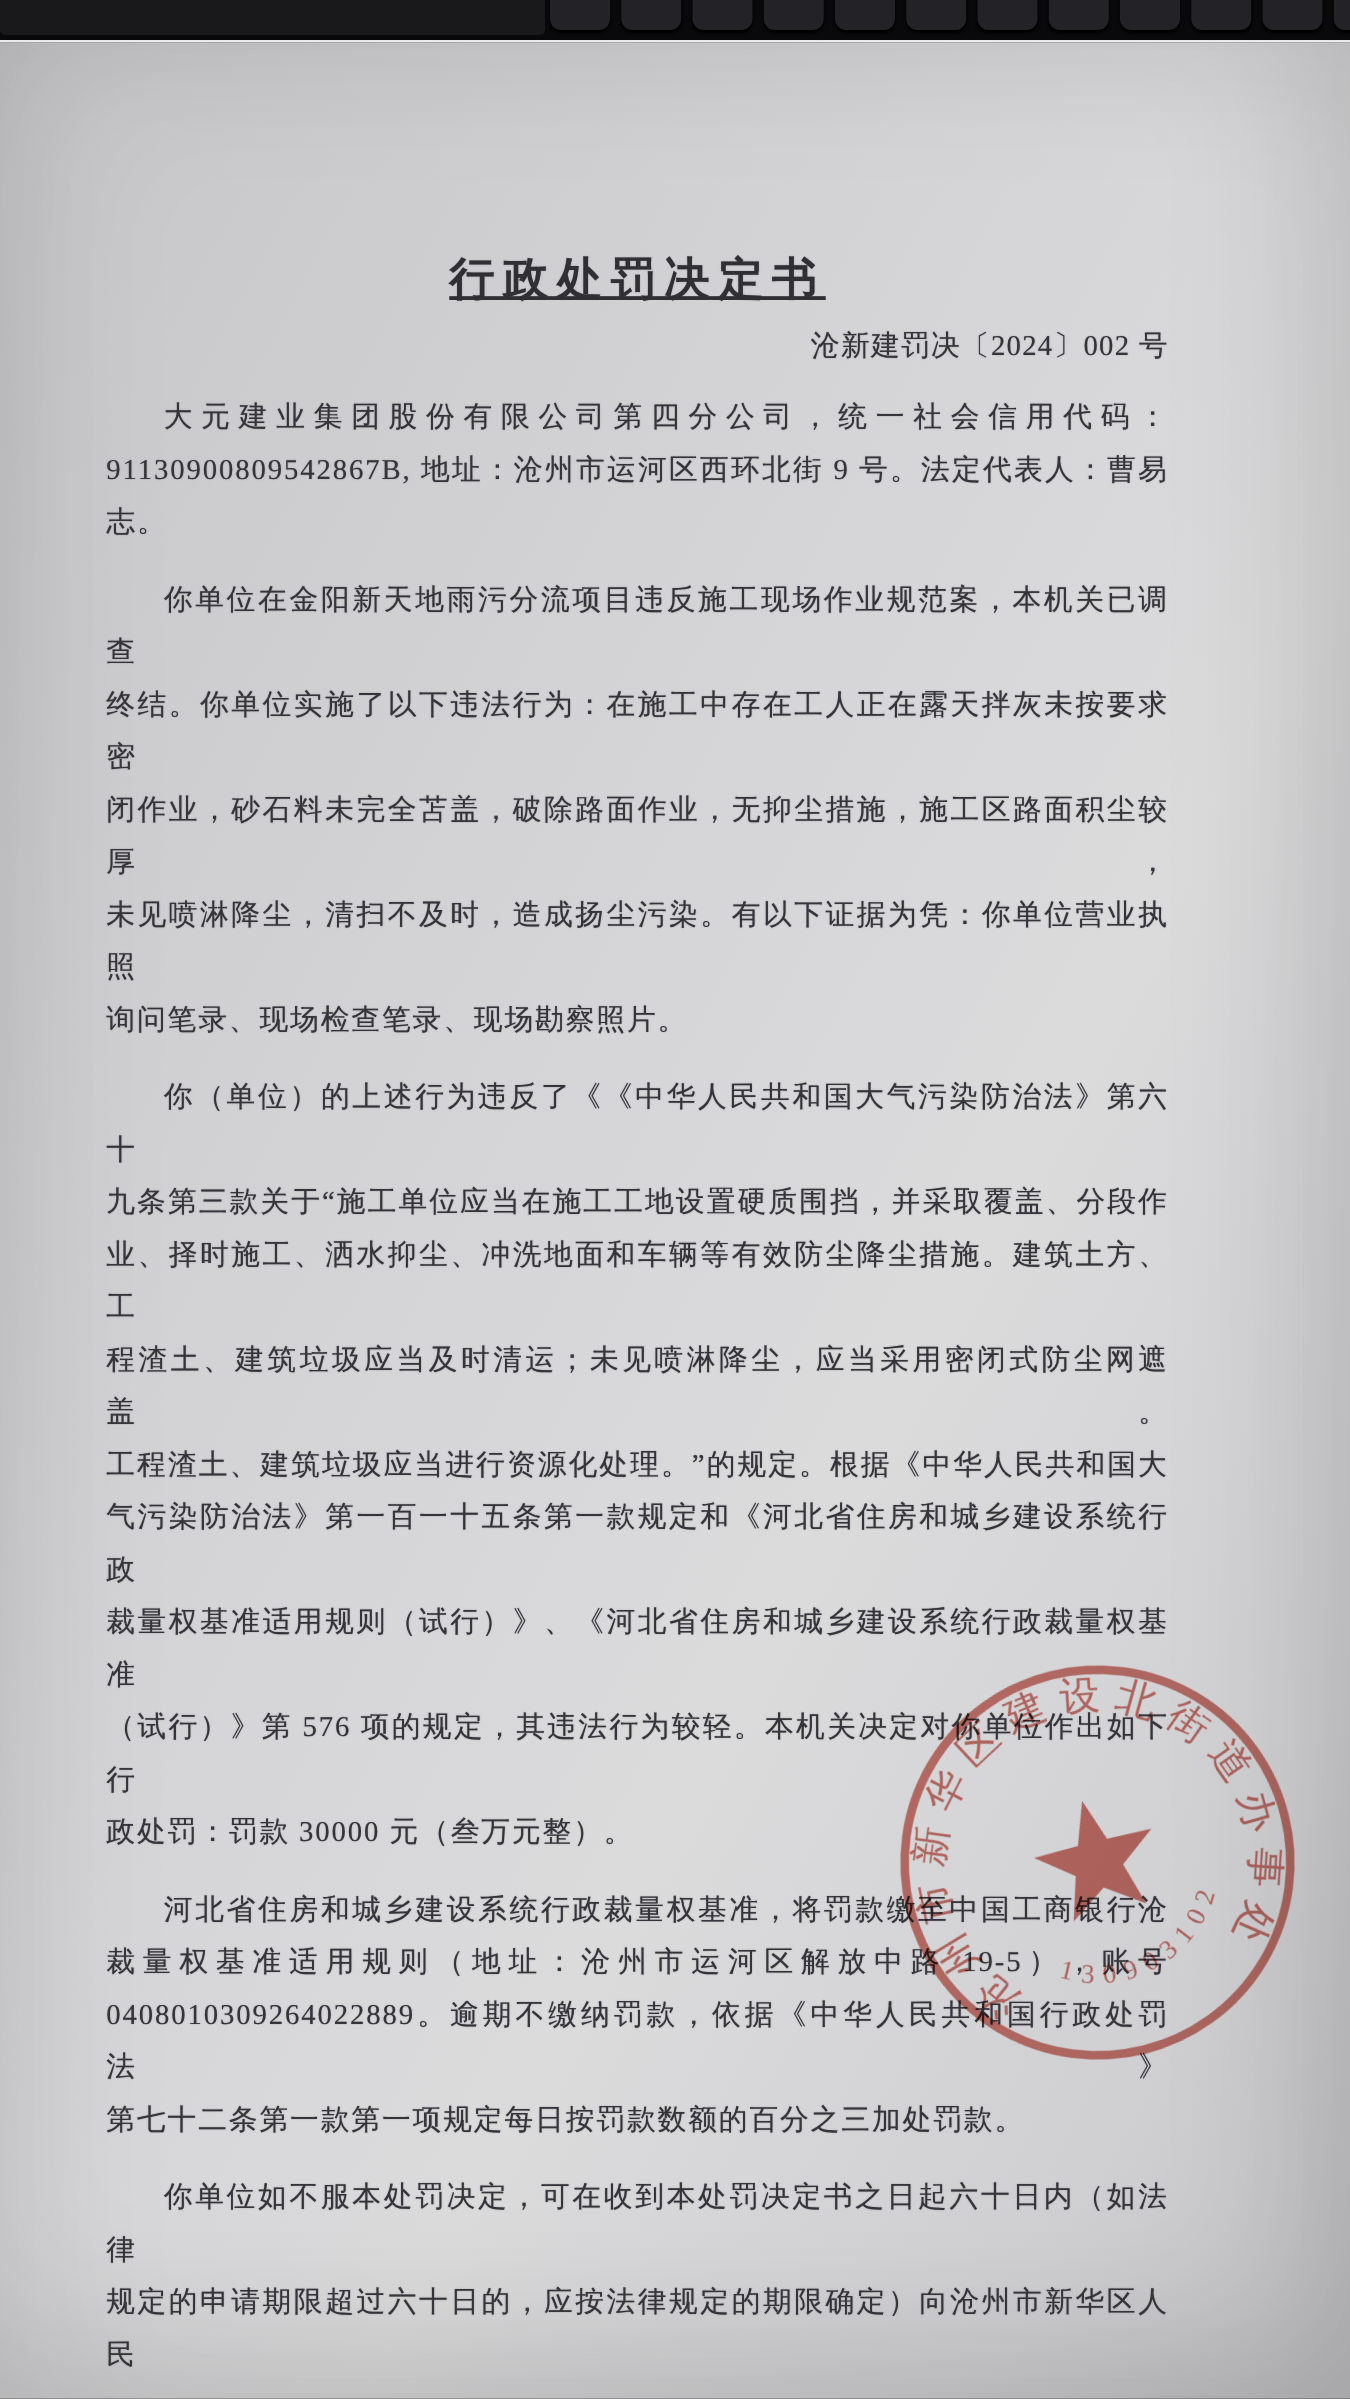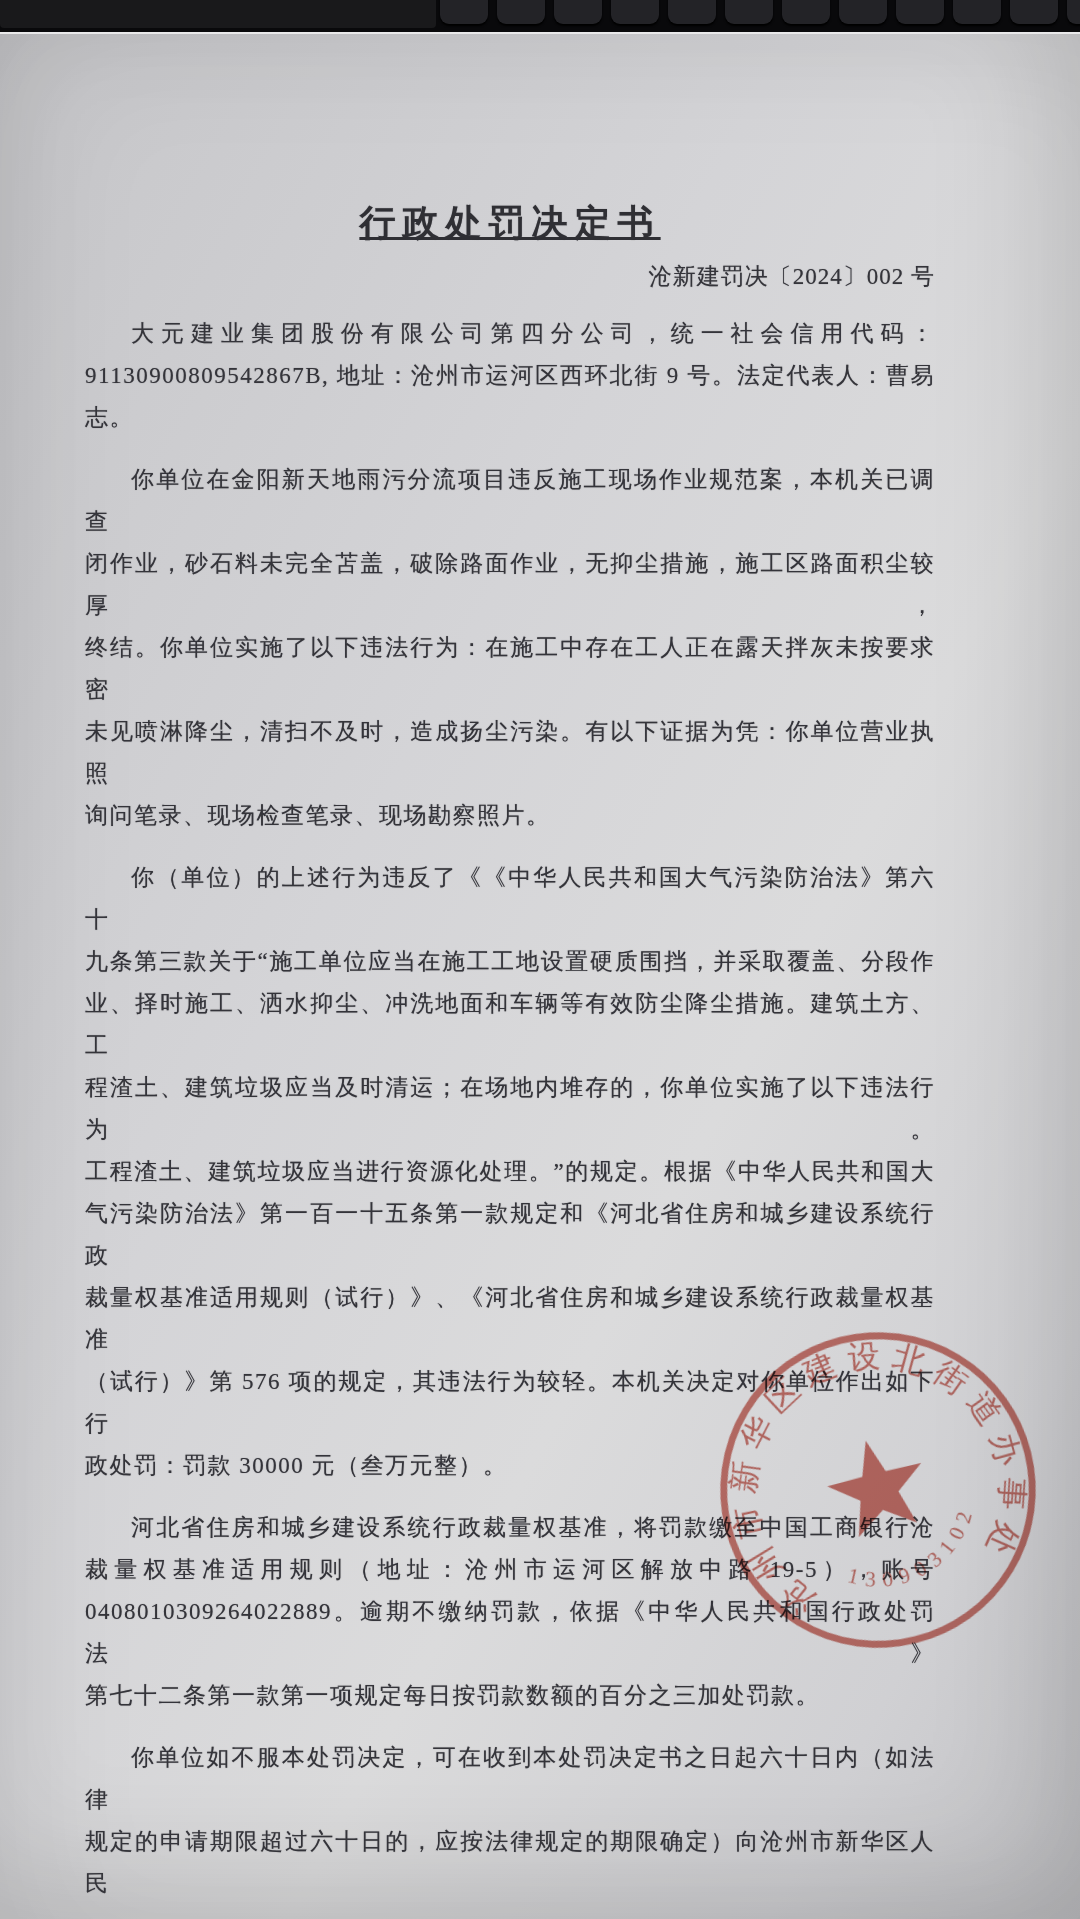--- a/index.html
+++ b/index.html
@@ -58,30 +58,30 @@
   <div class="content">
     <div class="doc-title">行政处罚决定书</div>
     <div class="doc-no"><span class="u">沧新建</span><span>罚决〔2024〕002 号</span></div>
     <div id="doc-body">
         <div class="para">
           <div class="doc-line first"><span>大元建业集团股份有限公司第四分公司，统一社会信用代码：</span></div>
           <div class="doc-line last"><span>91130900809542867B, 地址：沧州市运河区西环北街 9 号。法定代表人：曹易志。</span></div>
         </div>
         <div class="para">
           <div class="doc-line first"><span>你单位在金阳新天地雨污分流项目违反施工现场作业规范案，本机关已调查</span></div>
+          <div class="doc-line"><span>终结。你单位实施了以下违法行为：在施工中存在工人正在露天拌灰未按要求密</span></div>
           <div class="doc-line"><span>闭作业，砂石料未完全苫盖，破除路面作业，无抑尘措施，施工区路面积尘较厚，</span></div>
-          <div class="doc-line"><span>终结。你单位实施了以下违法行为：在施工中存在工人正在露天拌灰未按要求密</span></div>
           <div class="doc-line"><span>未见喷淋降尘，清扫不及时，造成扬尘污染。有以下证据为凭：你单位营业执照</span></div>
           <div class="doc-line last"><span>询问笔录、现场检查笔录、现场勘察照片。</span></div>
         </div>
         <div class="para">
           <div class="doc-line first"><span>你（单位）的上述行为违反了《《中华人民共和国大气污染防治法》第六十</span></div>
           <div class="doc-line"><span>九条第三款关于“施工单位应当在施工工地设置硬质围挡，并采取覆盖、分段作</span></div>
           <div class="doc-line"><span>业、择时施工、洒水抑尘、冲洗地面和车辆等有效防尘降尘措施。建筑土方、工</span></div>
-          <div class="doc-line"><span>程渣土、建筑垃圾应当及时清运；在场地内堆存的，你单位实施了以下违法行为。</span></div>
+          <div class="doc-line"><span>程渣土、建筑垃圾应当及时清运；未见喷淋降尘，应当采用密闭式防尘网遮盖。</span></div>
           <div class="doc-line"><span>工程渣土、建筑垃圾应当进行资源化处理。”的规定。根据《中华人民共和国大</span></div>
           <div class="doc-line"><span>气污染防治法》第一百一十五条第一款规定和《河北省住房和城乡建设系统行政</span></div>
           <div class="doc-line"><span>裁量权基准适用规则（试行）》、《河北省住房和城乡建设系统行政裁量权基准</span></div>
           <div class="doc-line"><span>（试行）》第 576 项的规定，其违法行为较轻。本机关决定对你单位作出如下行</span></div>
           <div class="doc-line last"><span>政处罚：罚款 30000 元（叁万元整）。</span></div>
         </div>
         <div class="para">
           <div class="doc-line first"><span>河北省住房和城乡建设系统行政裁量权基准，将罚款缴至</span><span class="u">中国工商银行沧</span></div>
           <div class="doc-line"><span class="u">裁量权基准适用规则</span><span>（地址：沧州市运河区解放中路 19-5），账号</span></div>
           <div class="doc-line"><span class="u">0408010309264022889</span><span>。逾期不缴纳罚款，依据《中华人民共和国行政处罚法》</span></div>

